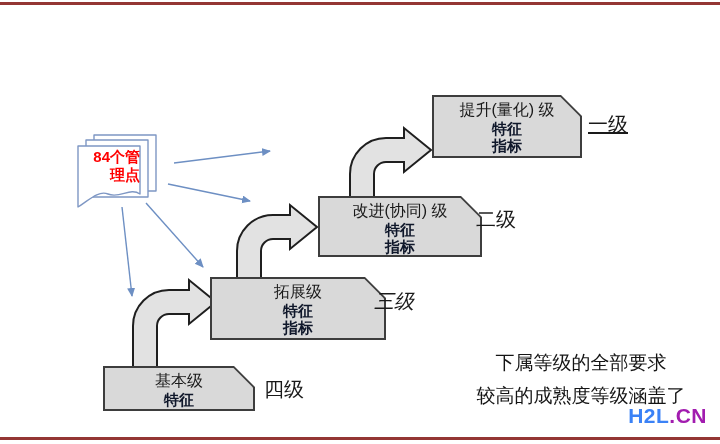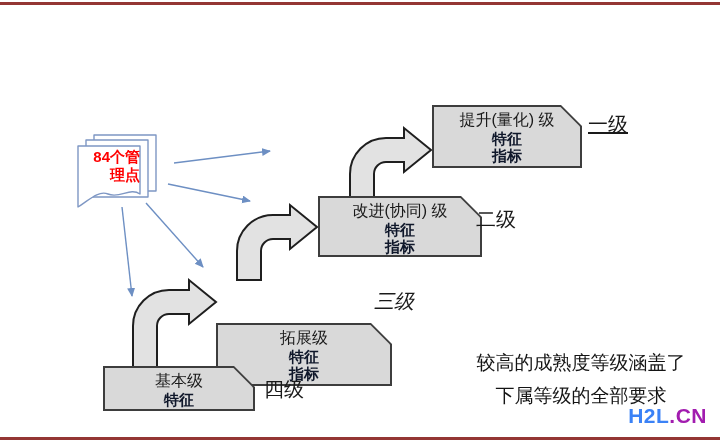--- a/index.html
+++ b/index.html
@@ -74,59 +74,59 @@
       <path class="doc-sheet" d="M24,2 L86,2 L86,58 L24,58 Z"></path>
       <path class="doc-sheet" d="M16,7 L78,7 L78,64 L16,64 Z"></path>
       <path class="doc-sheet" d="M8,13 L70,13 L70,61 C60,54 50,66 38,61 C28,57 18,68 8,74 Z"></path>
     </svg>
     <div class="doc-text">
       <span>84个管</span>
       <span>理点</span>
     </div>
   </div>
 
-  <div class="level-box" style="left:432px;top:105px;width:150px;height:63px;">
+  <div class="level-box" style="left:432px;top:95px;width:150px;height:63px;">
     <div class="inner">
       <div class="level-title">提升(量化) 级</div>
       <div class="level-red">特征</div>
       <div class="level-red">指标</div>
     </div>
   </div>
   <div class="grade-label" style="left:588px;top:111px;text-decoration:underline;">一级</div>
 
   <div class="level-box" style="left:318px;top:196px;width:164px;height:61px;">
     <div class="inner">
       <div class="level-title">改进(协同) 级</div>
       <div class="level-red">特征</div>
       <div class="level-red">指标</div>
     </div>
   </div>
   <div class="grade-label" style="left:476px;top:206px;">二级</div>
 
-  <div class="level-box" style="left:216px;top:277px;width:176px;height:63px;margin-top:46px;">
+  <div class="level-box" style="left:210px;top:277px;width:176px;height:63px;">
     <div class="inner">
       <div class="level-title">拓展级</div>
       <div class="level-red">特征</div>
       <div class="level-red">指标</div>
     </div>
   </div>
   <div class="grade-label" style="left:374px;top:288px;font-style:italic;">三级</div>
 
   <div class="level-box" style="left:103px;top:366px;width:152px;height:45px;">
     <div class="inner">
       <div class="level-title">基本级</div>
       <div class="level-red">特征</div>
       <div class="level-red">指标</div>
     </div>
   </div>
   <div class="grade-label" style="left:264px;top:376px;">四级</div>
 
   <div class="caption">
+    <span>下属等级的全部要求</span>
     <span>较高的成熟度等级涵盖了</span>
-    <span>下属等级的全部要求</span>
   </div>
 
   <div class="watermark">
     <span class="brand">H2L</span><span class="suffix">.CN</span>
   </div>
 
   <div class="rule bottom"></div>
 
 </div>
 

